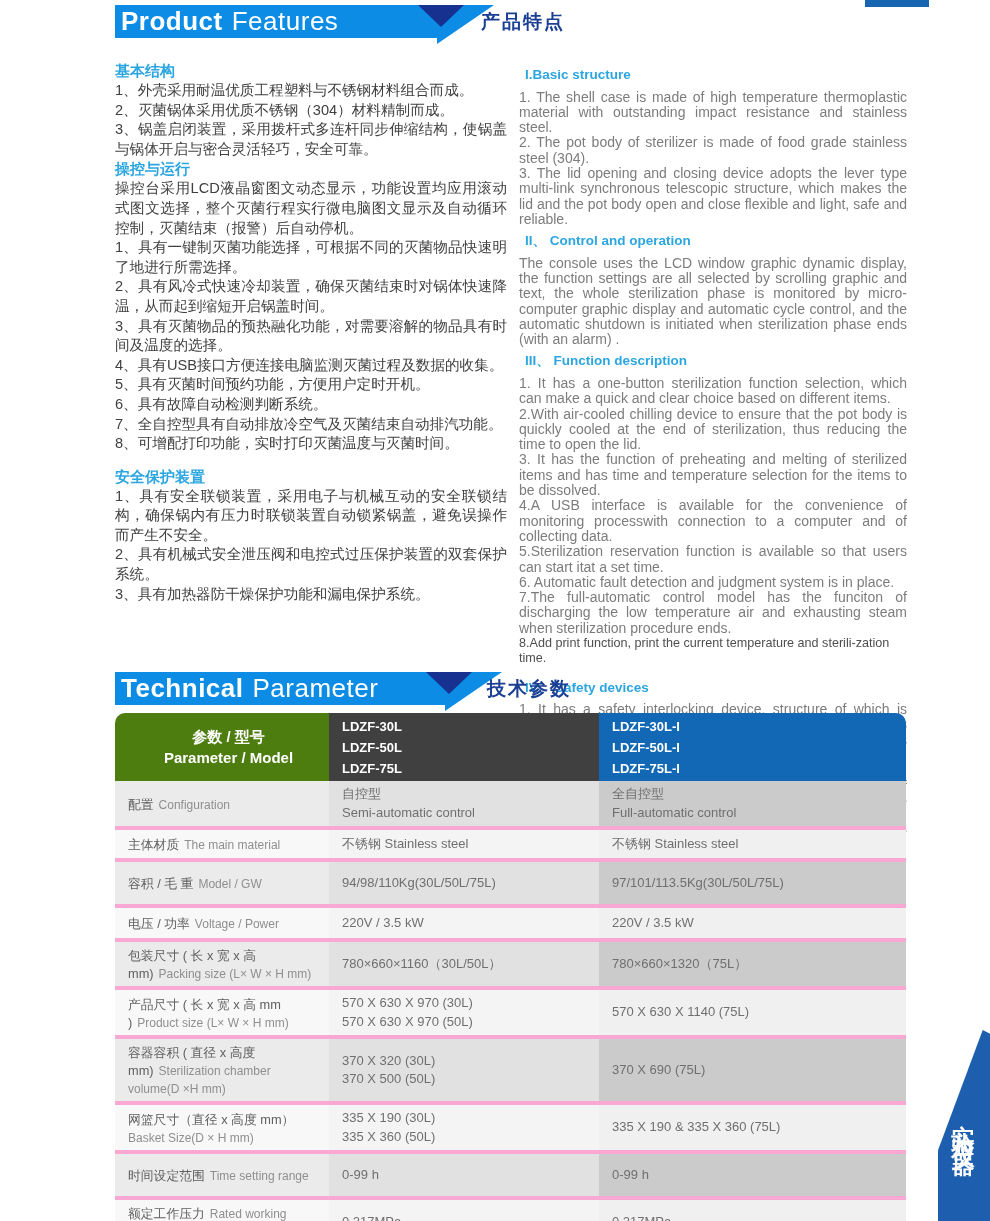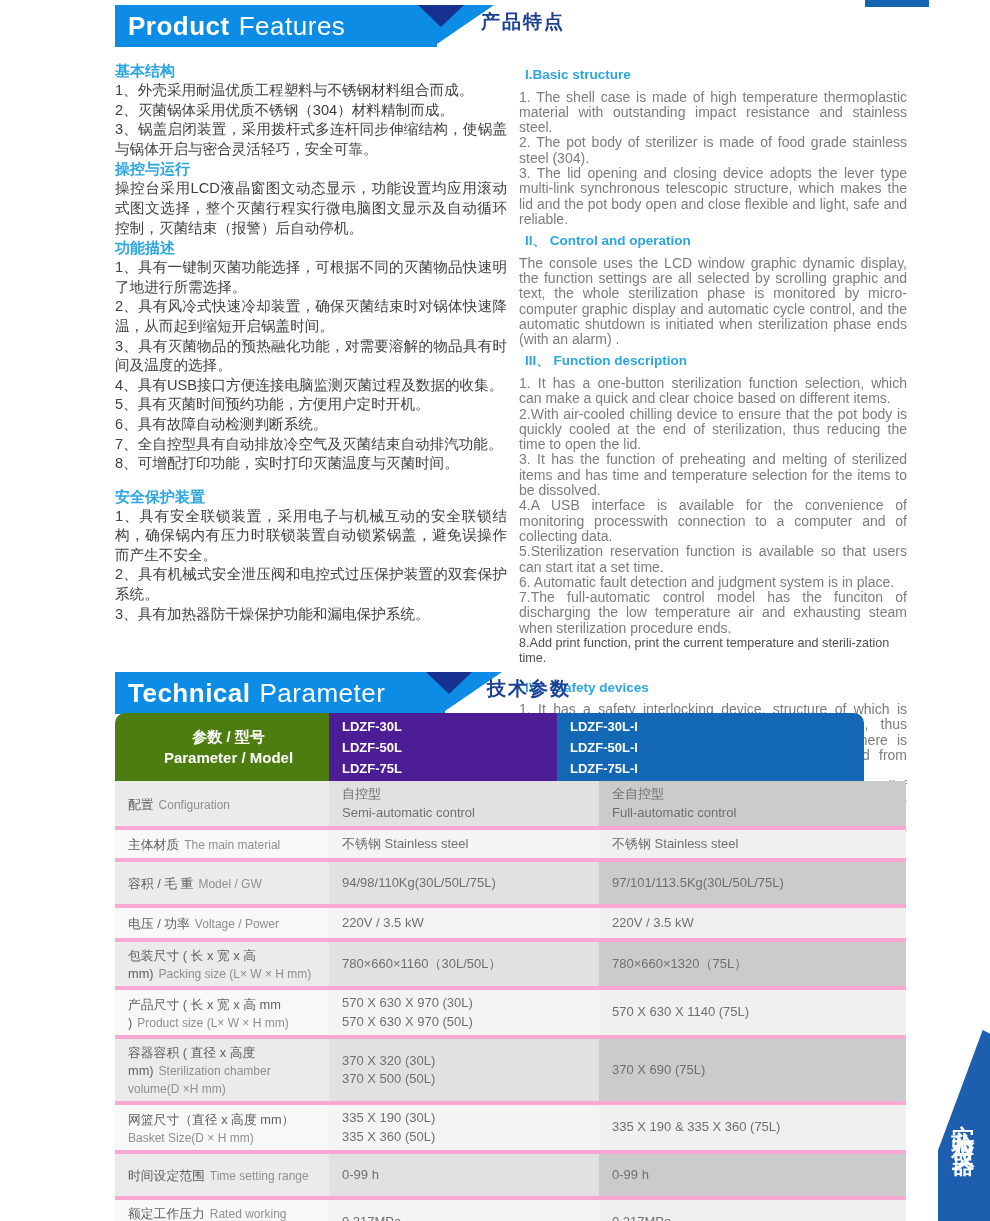--- a/index.html
+++ b/index.html
@@ -5,22 +5,22 @@
   html,body{margin:0;padding:0;}
   body{
     width:990px;height:1221px;position:relative;overflow:hidden;
     background:#ffffff;
     font-family:"Liberation Sans","DejaVu Sans",sans-serif;
   }
   
   .top-bar{position:absolute;left:865px;top:0;width:64px;height:7px;background:#1565b0;}
   
   .ribbon{position:absolute;left:115px;height:39px;}
-  .rb-rect{position:absolute;left:0;top:0;height:42px;background:#0c8ce4;
-           display:flex;align-items:center;padding-left:13px;box-sizing:border-box;}
+  .rb-rect{position:absolute;left:0;top:0;height:33px;background:#0c8ce4;
+           display:flex;align-items:center;padding-left:6px;box-sizing:border-box;}
   .rb-rect .b1{color:#fff;font-size:26px;font-weight:700;letter-spacing:0.5px;}
   .rb-rect .b2{color:#fff;font-size:26px;font-weight:400;margin-left:9px;letter-spacing:0.5px;}
   .rb-tail{position:absolute;top:0;width:57px;height:39px;background:#0c8ce4;
            clip-path:polygon(0 0,100% 0,0 100%);}
   .rb-fold{position:absolute;top:0;width:46px;height:22px;background:#16318f;
            clip-path:polygon(0 0,100% 0,50% 100%);}
   .rb-cn{position:absolute;top:4px;color:#1b3f93;font-size:19px;font-weight:700;letter-spacing:2px;white-space:nowrap;}
   
   .content{position:absolute;left:115px;top:61px;width:792px;display:flex;}
   .col-cn{width:392px;}
@@ -30,21 +30,21 @@
   .body-cn{color:#404040;font-size:14.6px;line-height:19.6px;white-space:pre-line;text-align:justify;}
   .h-en{margin:6px;color:#2ba6e0;font-size:13.5px;font-weight:700;line-height:16.5px;}
   .body-en{color:#7c7c7c;font-size:14px;line-height:15.3px;white-space:pre-line;text-align:justify;}
   .note-en{color:#4e4e4e;font-size:12.6px;line-height:15.3px;}
   .gap{margin-top:13px;}
   
   .tparam{position:absolute;left:115px;top:713px;width:791px;}
   .t-head{display:flex;height:68px;}
   .t-head .hc{box-sizing:border-box;color:#fff;display:flex;flex-direction:column;justify-content:center;padding-left:13px;}
   .hc.c1{width:214px;background:#4d7c0f;border-radius:10px 0 0 0;font-size:15px;font-weight:700;line-height:21px;text-align:center;}
-  .hc.c2{width:228px;background:#4c1d95;font-size:13px;font-weight:700;line-height:21px;white-space:pre-line;}
+  .hc.c2{width:270px;background:#404040;font-size:13px;font-weight:700;line-height:21px;white-space:pre-line;}
   .hc.c3{width:307px;background:#1268b4;border-radius:0 10px 0 0;font-size:13px;font-weight:700;line-height:21px;white-space:pre-line;}
   .t-row{display:flex;border-bottom:4px solid #f9a8d4;}
   .t-row > div{box-sizing:border-box;display:flex;flex-direction:column;justify-content:center;
                padding:4px 8px 4px 13px;}
   .t-label{width:214px;}
   .t-label .cn{color:#606060;font-size:12.8px;line-height:16px;margin-right:5px;}
   .t-label .en{color:#8f8f8f;font-size:12px;line-height:15px;}
   .t-label .lblwrap{display:block;}
   .t-v1{width:270px;}
   .t-v2{width:307px;}
@@ -94,21 +94,20 @@
       <h3 class="h-cn">基本结构</h3>
       <div class="body-cn">1、外壳采用耐温优质工程塑料与不锈钢材料组合而成。
 2、灭菌锅体采用优质不锈钢（304）材料精制而成。
 3、锅盖启闭装置，采用拨杆式多连杆同步伸缩结构，使锅盖与锅体开启与密合灵活轻巧，安全可靠。</div>
     </section>
     <section>
       <h3 class="h-cn">操控与运行</h3>
       <div class="body-cn">操控台采用LCD液晶窗图文动态显示，功能设置均应用滚动式图文选择，整个灭菌行程实行微电脑图文显示及自动循环控制，灭菌结束（报警）后自动停机。</div>
     </section>
     <section>
-      <h3 class="h-cn">功能描述</h3>
       <div class="body-cn">1、具有一键制灭菌功能选择，可根据不同的灭菌物品快速明了地进行所需选择。
 2、具有风冷式快速冷却装置，确保灭菌结束时对锅体快速降温，从而起到缩短开启锅盖时间。
 3、具有灭菌物品的预热融化功能，对需要溶解的物品具有时间及温度的选择。
 4、具有USB接口方便连接电脑监测灭菌过程及数据的收集。
 5、具有灭菌时间预约功能，方便用户定时开机。
 6、具有故障自动检测判断系统。
 7、全自控型具有自动排放冷空气及灭菌结束自动排汽功能。
 8、可增配打印功能，实时打印灭菌温度与灭菌时间。</div>
     </section>
     <section class="gap">

